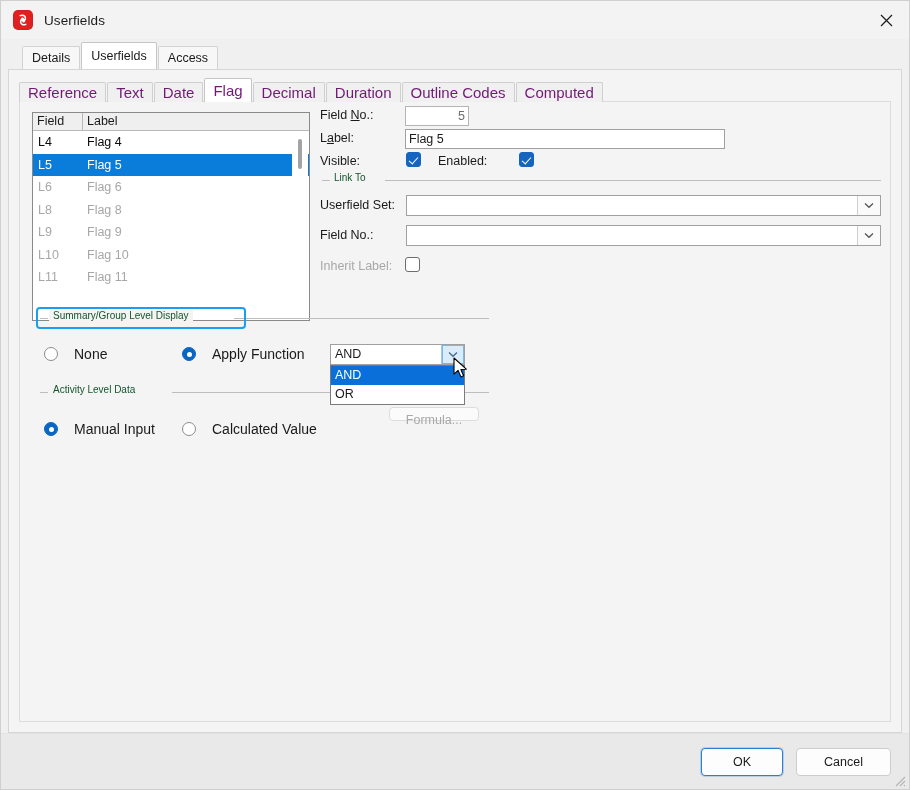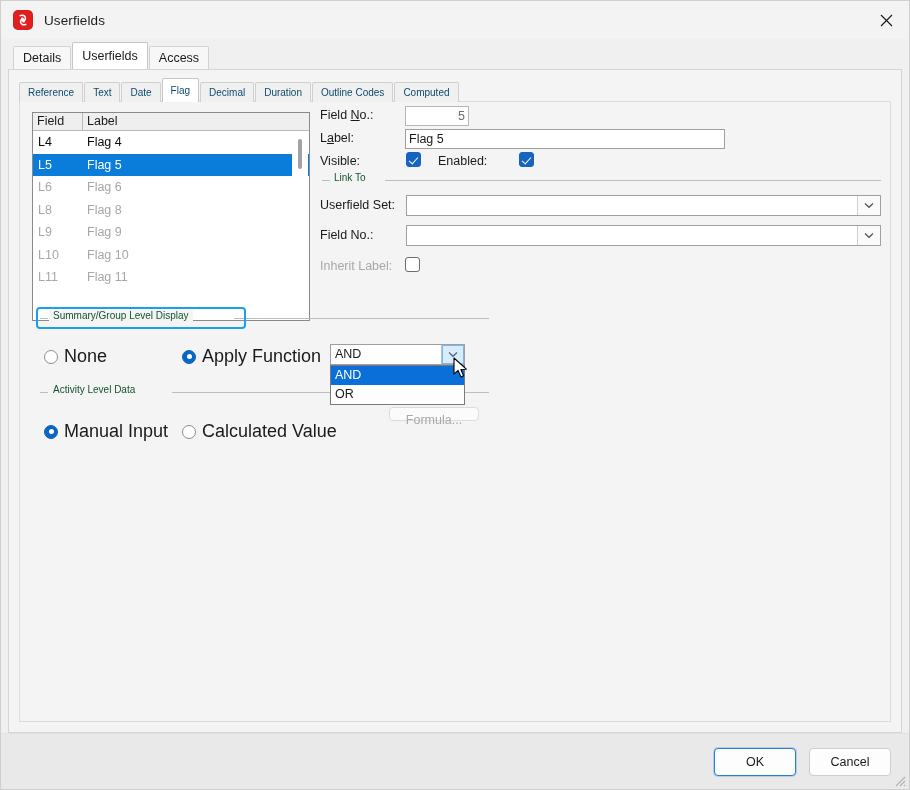--- a/index.html
+++ b/index.html
@@ -64,21 +64,21 @@
     cursor: default;
   }
   #close-button svg { display:block; }
 
   
   #outer-tabs {
     height: 30px;
     flex: none;
     display: flex;
     align-items: flex-end;
-    padding-left: 12px;
+    padding-left: 21px;
     position: relative;
     background: #f0f0f0;
   }
   .otab {
     height: 23px;
     line-height: 22px;
     padding: 0 9px;
     background: #f7f7f7;
     border: 1px solid #d2d2d2;
     border-bottom: none;
@@ -121,22 +121,22 @@
     align-items: flex-end;
     z-index: 4;
   }
   .itab {
     height: 20px;
     line-height: 19px;
     padding: 0 8px;
     background: #f0f0f0;
     border: 1px solid #d0d0d0;
     border-bottom: none;
-    font-size: 10px;
-    color: #0c4a6e;
+    font-size: 15px;
+    color: #701a75;
     box-sizing: border-box;
     border-radius: 2px 2px 0 0;
     margin-right: 1px;
     cursor: default;
     white-space: nowrap;
   }
   .itab.selected {
     height: 24px;
     line-height: 23px;
     background: #ffffff;
@@ -299,21 +299,21 @@
   .radio.off { border: 1px solid #8c8c8c; background: #ffffff; }
   .radio.on  { border: 1px solid #0b66c3; background: #0b66c3; }
   .radio.on:after {
     content: "";
     position: absolute;
     left: 3.6px; top: 3.6px;
     width: 5px; height: 5px;
     border-radius: 50%;
     background: #ffffff;
   }
-  .rlabel { font-size: 18px; color: #1a1a1a; margin-left: 6px; white-space: nowrap; }
+  .rlabel { font-size: 14px; color: #1a1a1a; margin-left: 16px; white-space: nowrap; }
 
   
   #hl-ring {
     position: absolute;
     border: 2px solid #1a9ef0;
     border-radius: 4px;
     box-sizing: border-box;
     pointer-events: none;
     z-index: 6;
   }
@@ -367,21 +367,21 @@
     box-sizing: border-box;
   }
   #footer .btn { height: 28px; line-height: 26px; }
   #btn-ok {
     width: 82px;
     border: 1px solid #2a7fd4;
     background: #fdfdfd;
     box-shadow: 0 0 0 1px rgba(42,127,212,0.25);
     margin-right: 13px;
   }
-  #btn-cancel { width: 82px; }
+  #btn-cancel { width: 95px; }
   #grip {
     position: absolute;
     right: 3px; bottom: 2px;
     width: 13px; height: 13px;
   }
 </style>
 </head>
 <body>
 
 <div id="window">

